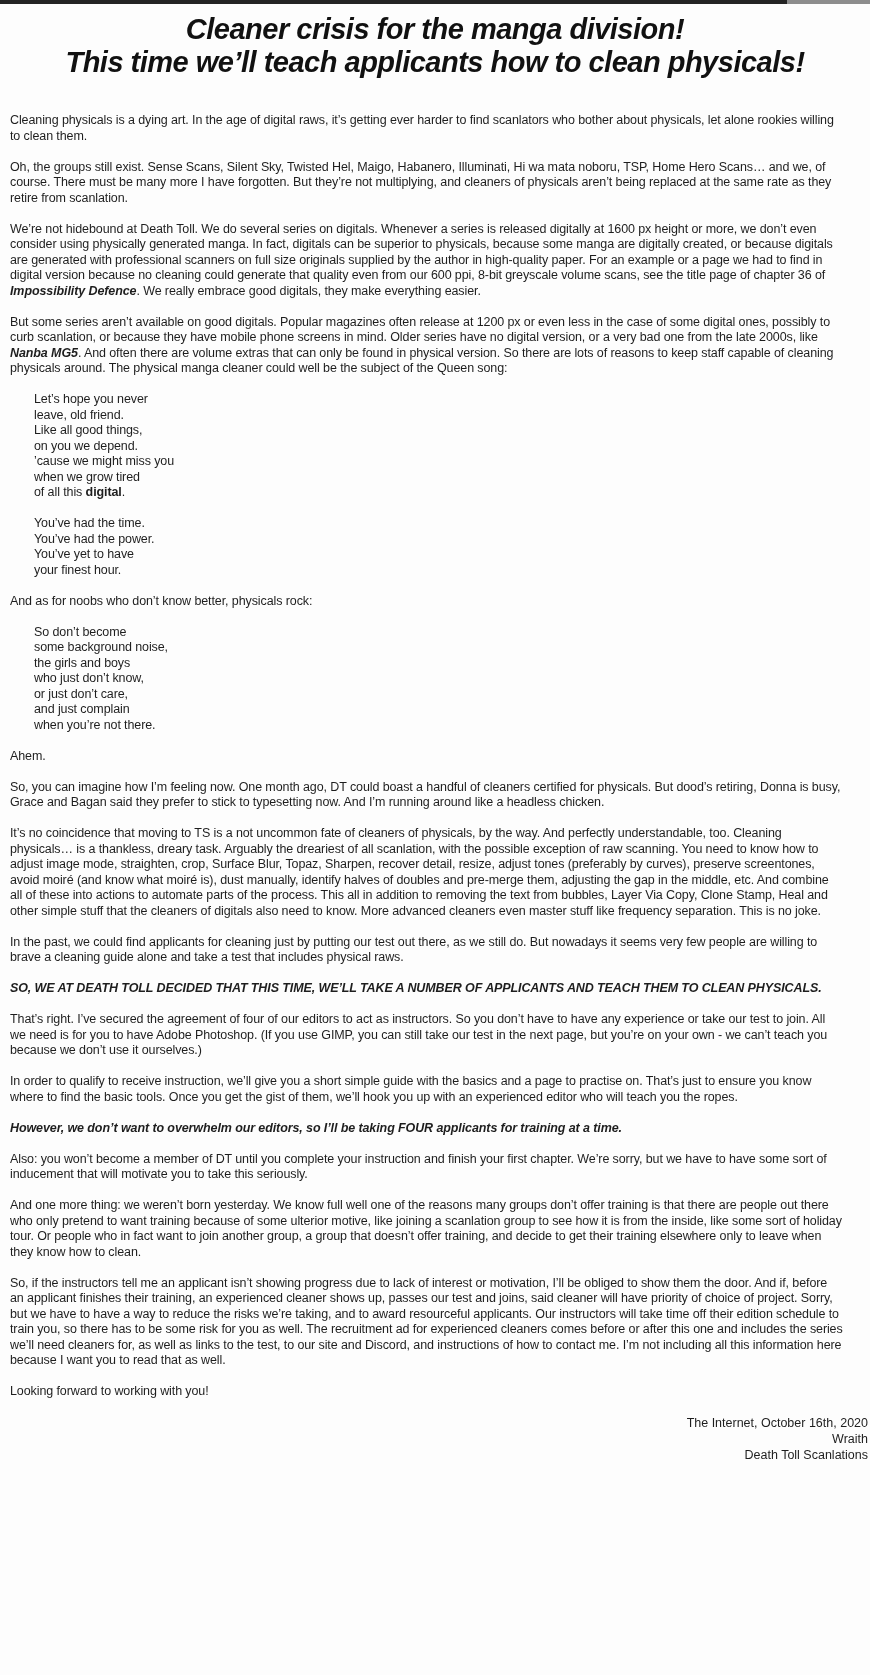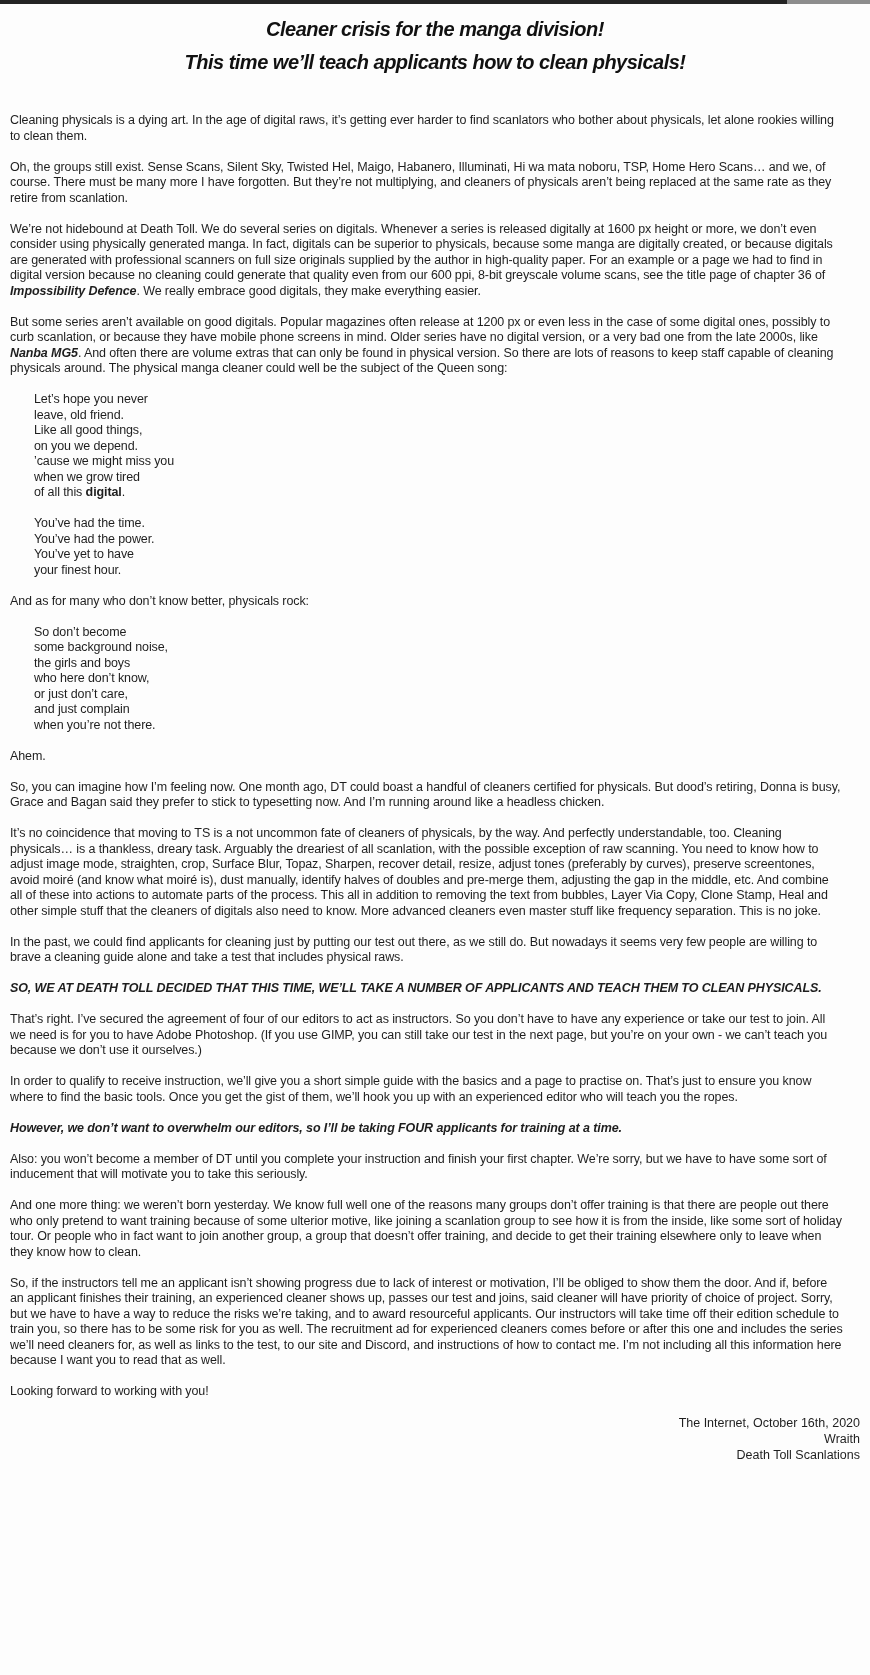--- a/index.html
+++ b/index.html
@@ -17,40 +17,40 @@
   }
   .top-edge {
     height: 4px;
     background: linear-gradient(to right, #242424 0%, #242424 90.5%, #8d8d8d 90.5%, #8d8d8d 100%);
   }
   .title {
     margin: 9px 10px 0 10px;
     text-align: center;
     font-weight: bold;
     font-style: italic;
-    font-size: 20px;
+    font-size: 29px;
     line-height: 33px;
     letter-spacing: -0.5px;
     color: #111;
   }
   .body-text {
     margin: 34px 16px 0 0;
     padding: 0 10px;
     font-size: 12.5px;
     line-height: 15.5px;
     letter-spacing: -0.1px;
   }
   p.para { margin: 0 0 15.5px 0; }
   p.para.bold { font-weight: bold; font-style: italic; }
   .quote {
     margin: 0 0 15.5px 24px;
   }
   .quote-line { white-space: pre-wrap; }
   .signature {
-    padding: 0 10px;
+    padding: 0 2px;
     text-align: right;
     font-size: 12.5px;
     line-height: 16px;
   }
 </style>
 </head>
 <body>
 
 <div class="page">
   <div class="top-edge"></div>
@@ -73,26 +73,26 @@
         <div class="quote-line">’cause we might miss you</div>
         <div class="quote-line">when we grow tired</div>
         <div class="quote-line">of all this <span style="font-weight: bold;">digital</span>.</div>
       </div>
       <div class="quote">
         <div class="quote-line">You’ve had the time.</div>
         <div class="quote-line">You’ve had the power.</div>
         <div class="quote-line">You’ve yet to have</div>
         <div class="quote-line">your finest hour.</div>
       </div>
-      <p class="para">And as for many who don’t know better, physicals rock:</p>
+      <p class="para">And as for noobs who don’t know better, physicals rock:</p>
       <div class="quote">
         <div class="quote-line">So don’t become</div>
         <div class="quote-line">some background noise,</div>
         <div class="quote-line">the girls and boys</div>
-        <div class="quote-line">who here don’t know,</div>
+        <div class="quote-line">who just don’t know,</div>
         <div class="quote-line">or just don’t care,</div>
         <div class="quote-line">and just complain</div>
         <div class="quote-line">when you’re not there.</div>
       </div>
       <p class="para">Ahem.</p>
       <p class="para">So, you can imagine how I’m feeling now. One month ago, DT could boast a handful of cleaners certified for physicals. But dood’s retiring, Donna is busy, Grace and Bagan said they prefer to stick to typesetting now. And I’m running around like a headless chicken.</p>
       <p class="para">It’s no coincidence that moving to TS is a not uncommon fate of cleaners of physicals, by the way. And perfectly understandable, too. Cleaning physicals… is a thankless, dreary task. Arguably the dreariest of all scanlation, with the possible exception of raw scanning. You need to know how to adjust image mode, straighten, crop, Surface Blur, Topaz, Sharpen, recover detail, resize, adjust tones (preferably by curves), preserve screentones, avoid moiré (and know what moiré is), dust manually, identify halves of doubles and pre-merge them, adjusting the gap in the middle, etc. And combine all of these into actions to automate parts of the process. This all in addition to removing the text from bubbles, Layer Via Copy, Clone Stamp, Heal and other simple stuff that the cleaners of digitals also need to know. More advanced cleaners even master stuff like frequency separation. This is no joke.</p>
       <p class="para">In the past, we could find applicants for cleaning just by putting our test out there, as we still do. But nowadays it seems very few people are willing to brave a cleaning guide alone and take a test that includes physical raws.</p>
       <p class="para bold">SO, WE AT DEATH TOLL DECIDED THAT THIS TIME, WE’LL TAKE A NUMBER OF APPLICANTS AND TEACH THEM TO CLEAN PHYSICALS.</p>
       <p class="para">That’s right. I’ve secured the agreement of four of our editors to act as instructors. So you don’t have to have any experience or take our test to join. All we need is for you to have Adobe Photoshop. (If you use GIMP, you can still take our test in the next page, but you’re on your own - we can’t teach you because we don’t use it ourselves.)</p>

